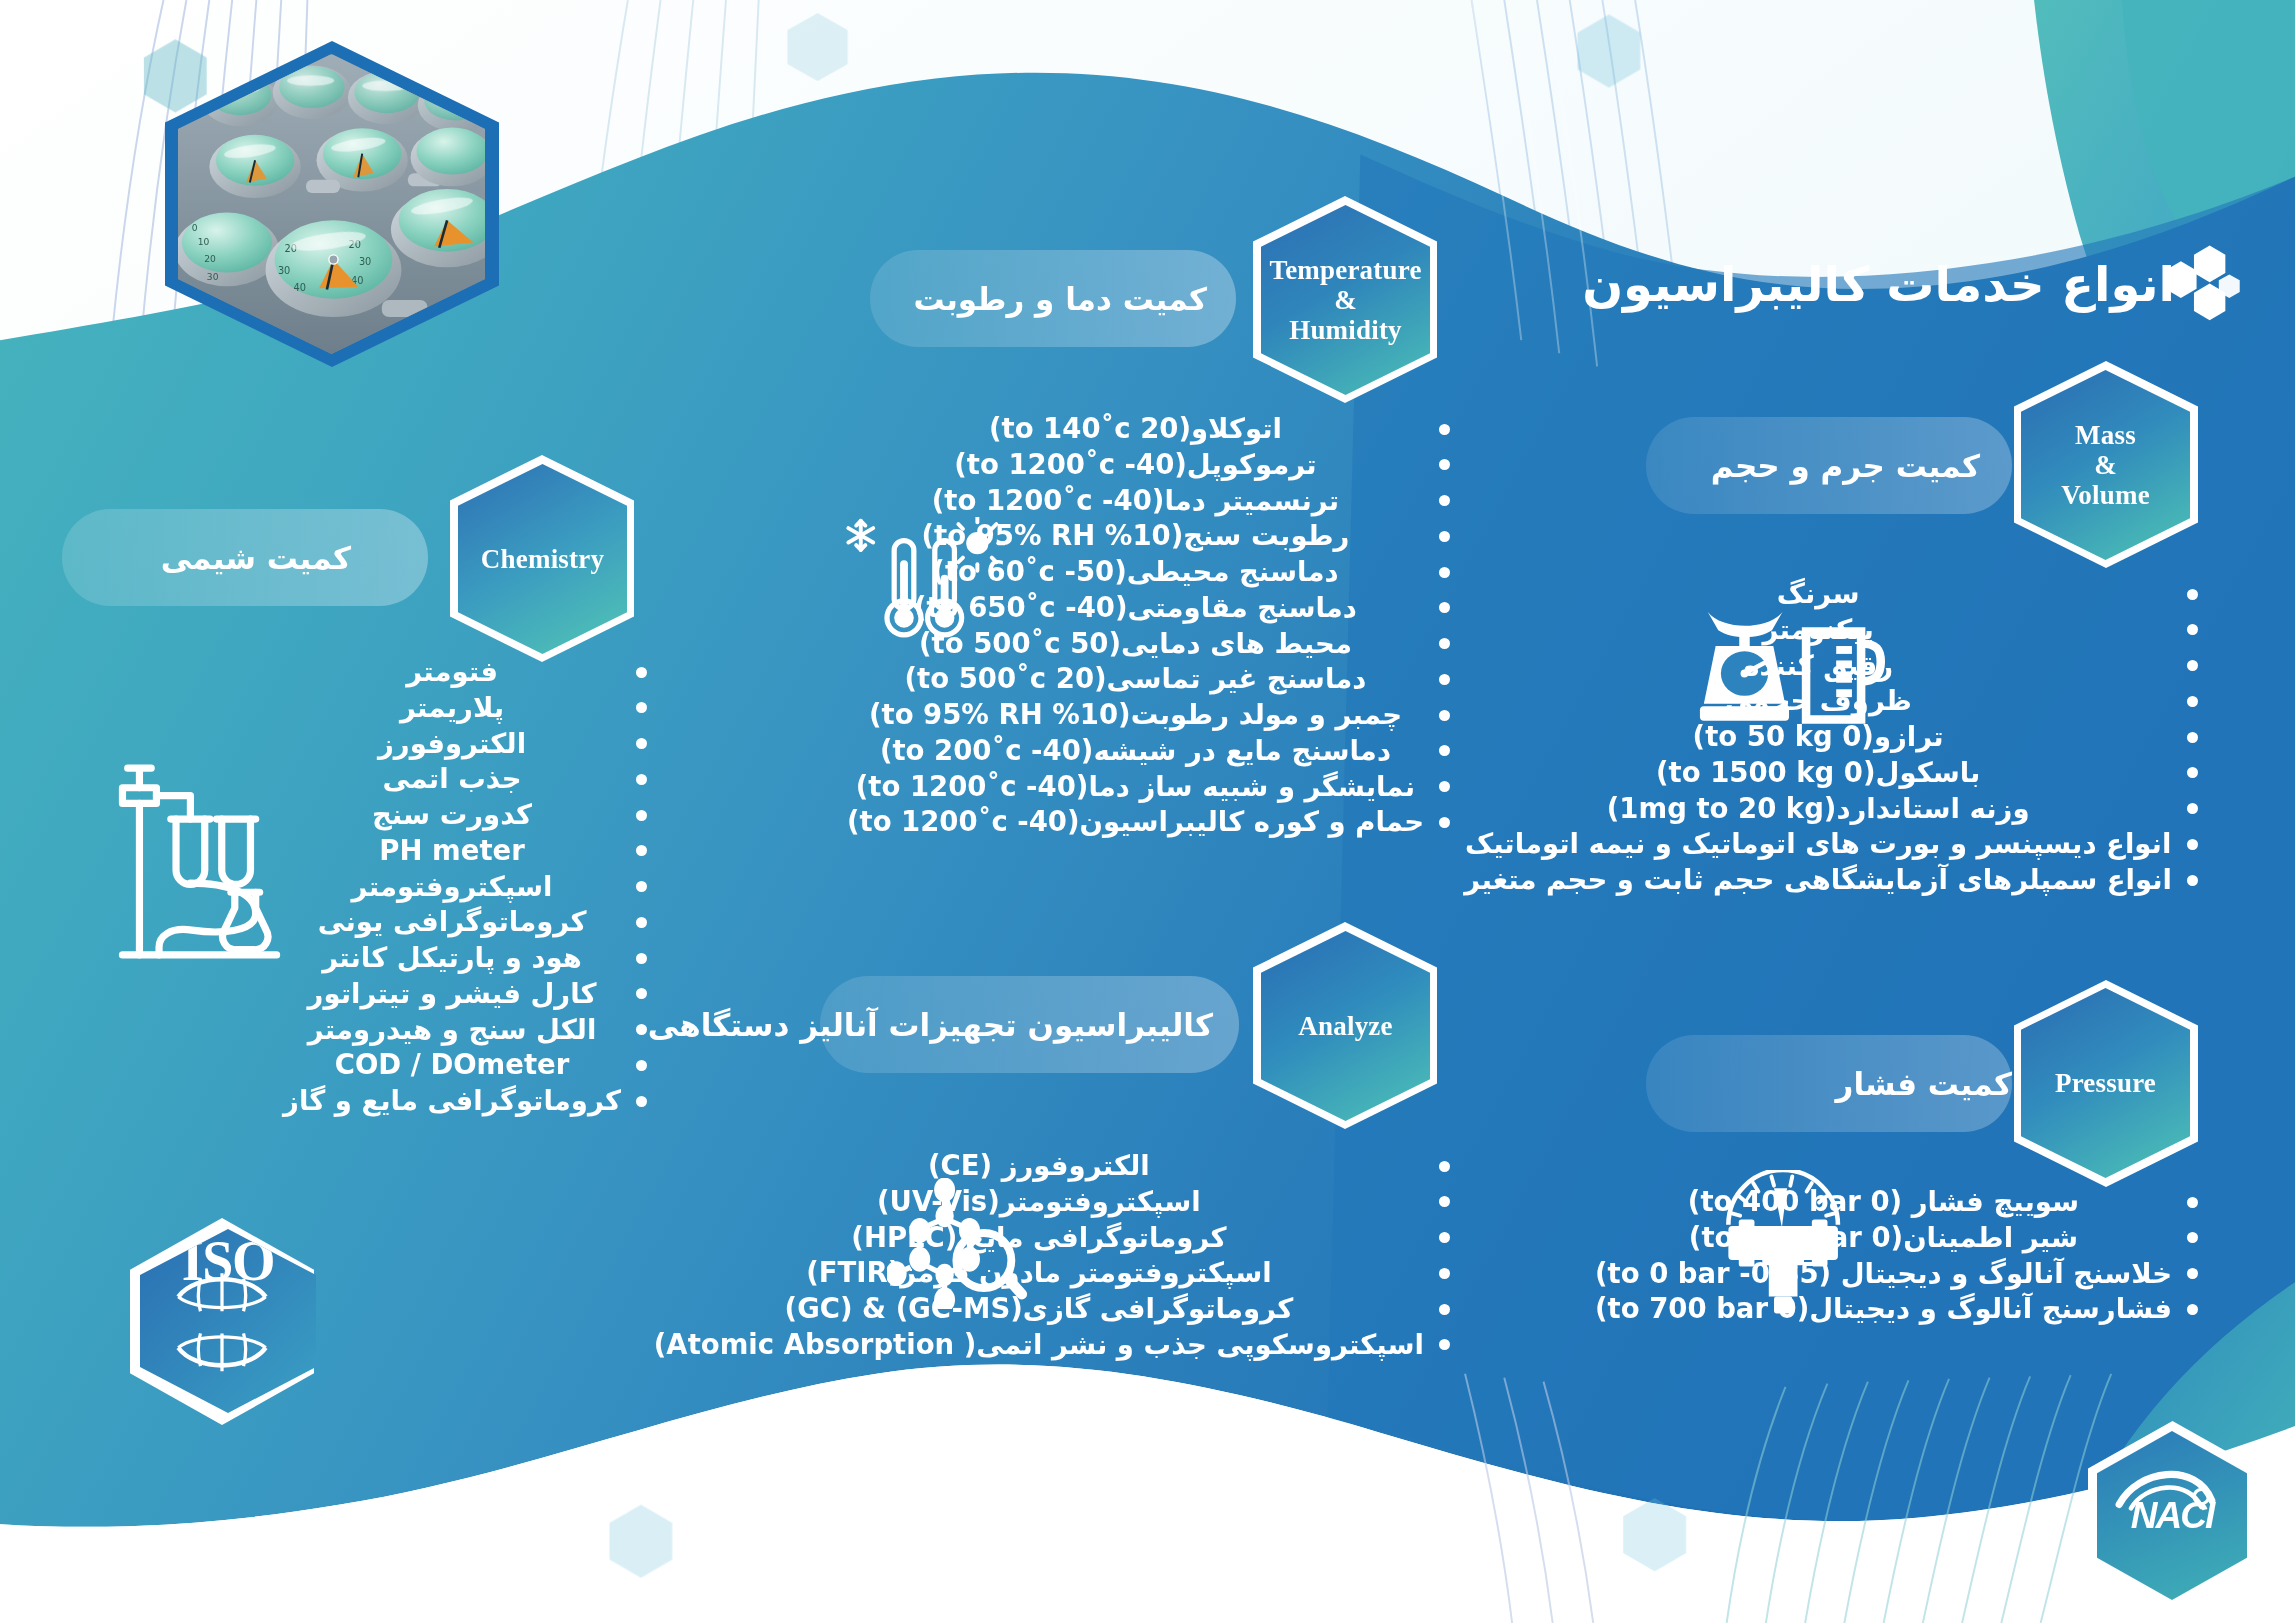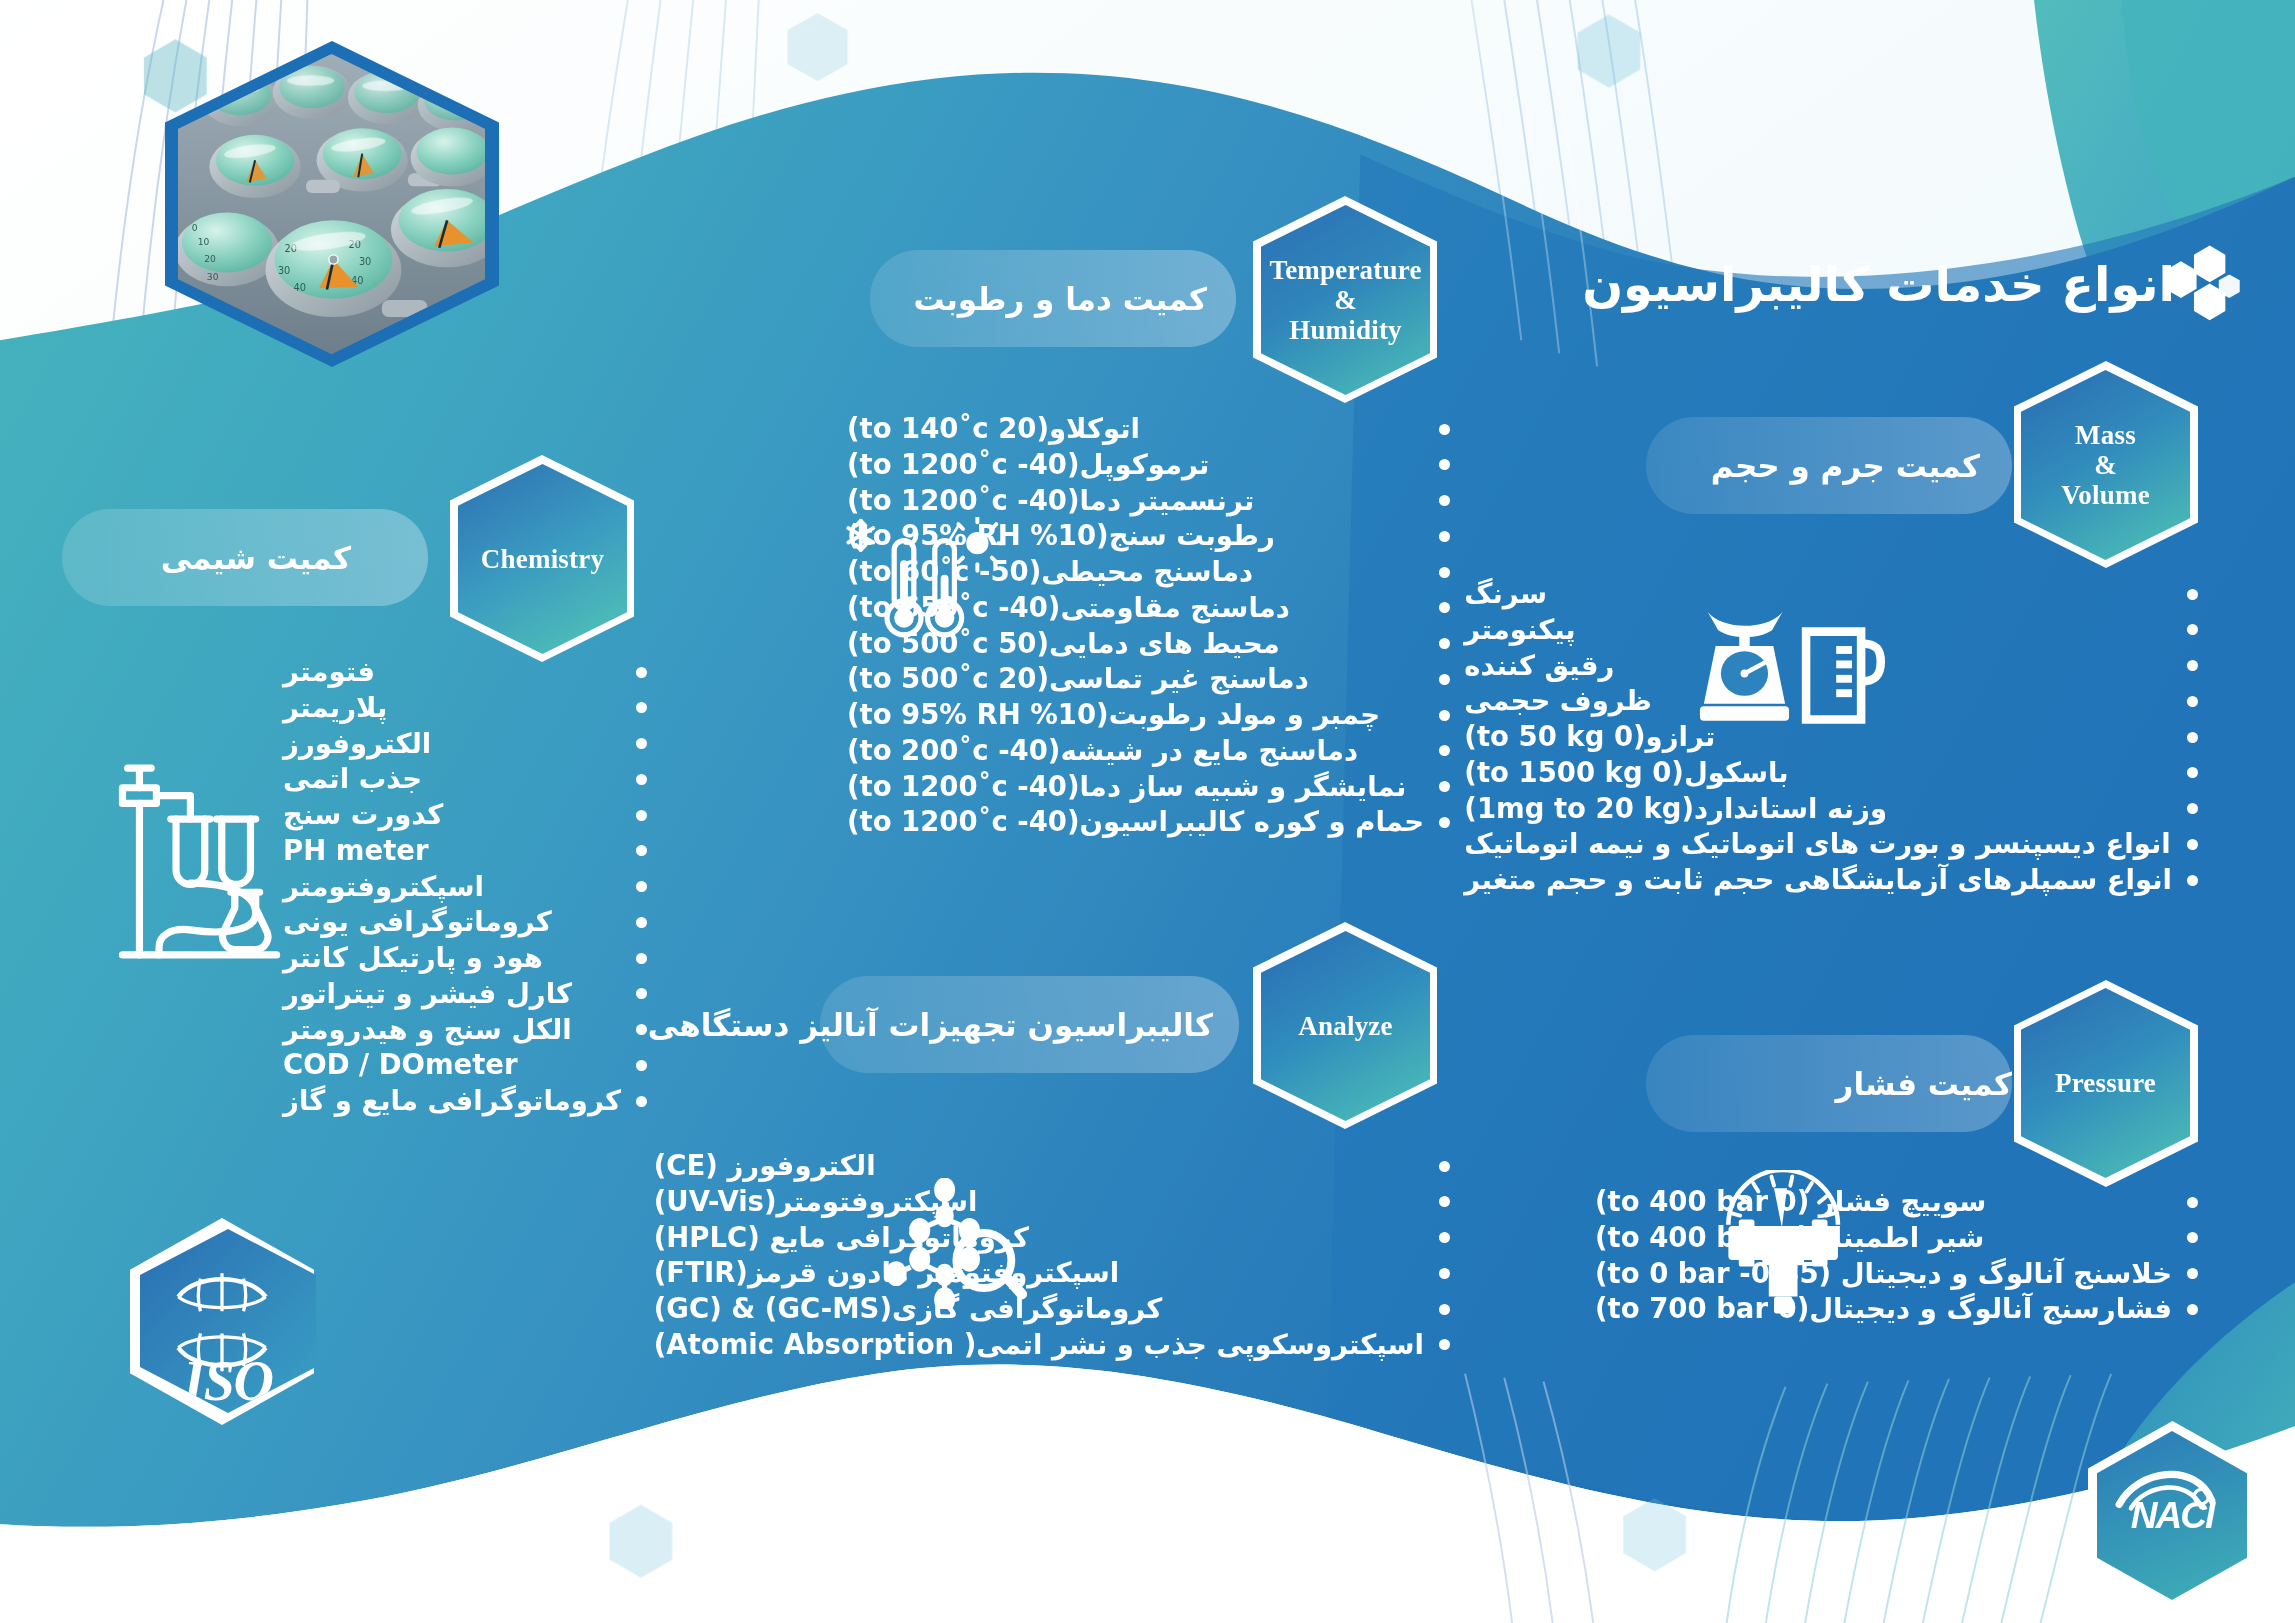--- a/index.html
+++ b/index.html
@@ -71,21 +71,21 @@
   .svc-list li {
     list-style: none;
     color: #ffffff;
     font-size: 27.5px;
     line-height: 1.30;
     font-weight: 700;
     font-family: "DejaVu Sans", sans-serif;
     white-space: nowrap;
     position: relative;
     padding-right: 30px;
-    text-align: left;
+    text-align: center;
   }
   .svc-list li::before {
     content: "";
     position: absolute;
     right: 3.9px;
     top: 50%;
     width: 11px;
     height: 11px;
     margin-top: -5.2px;
     background: #fff;
@@ -121,23 +121,22 @@
     z-index: 9;
   }
 
   
   .iso-hex {
     position: absolute;
     width: 176px; height: 184px;
     background: linear-gradient(135deg,#2a6fb3 0%,#3aa0c4 100%);
     -webkit-clip-path: polygon(50% 0%, 100% 25%, 100% 75%, 50% 100%, 0% 75%, 0% 25%);
     clip-path: polygon(50% 0%, 100% 25%, 100% 75%, 50% 100%, 0% 75%, 0% 25%);
-    display:flex;align-items:flex-end;justify-content:center;
+    display:flex;align-items:flex-start;justify-content:center;
     z-index: 12;
-    font-style: italic;
   }
   .iso-hex-ring {
     position:absolute;width:184px;height:207px;background:#ffffff;
     -webkit-clip-path: polygon(50% 0%, 100% 25%, 100% 75%, 50% 100%, 0% 75%, 0% 25%);
     clip-path: polygon(50% 0%, 100% 25%, 100% 75%, 50% 100%, 0% 75%, 0% 25%);
     z-index:11;
   }
   .iso-text{
     font-family:"Liberation Serif",serif;font-weight:700;color:#fff;font-size:56px;letter-spacing:-1.3px;
     position:relative;z-index:3;

